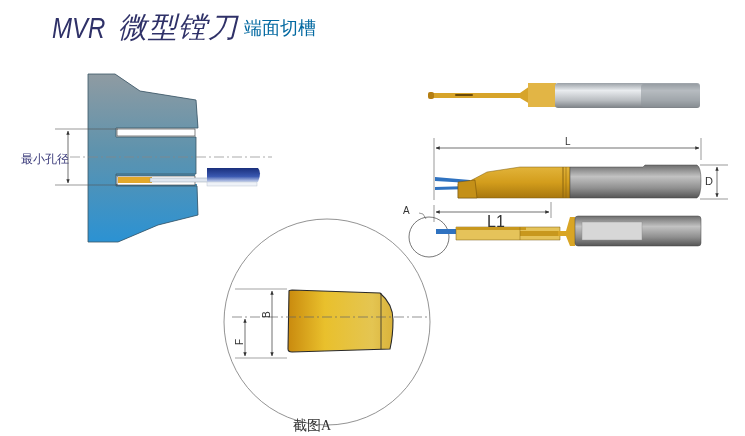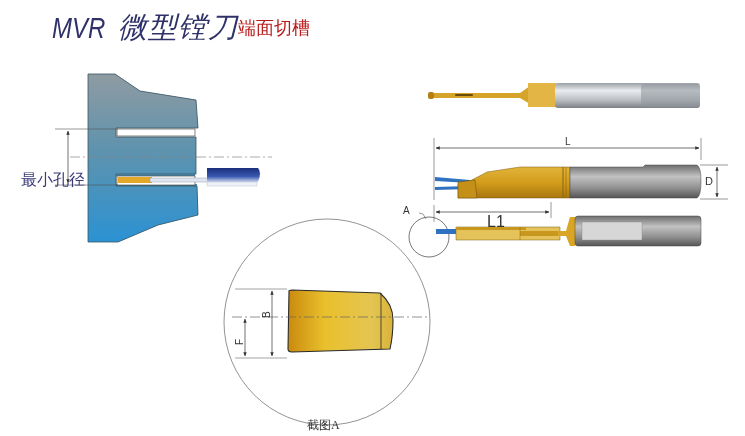--- a/index.html
+++ b/index.html
@@ -1,20 +1,20 @@
 <!DOCTYPE html>
 <html><head>
   <meta charset="utf-8">
   <style>
     html, body { margin: 0; padding: 0; background: #ffffff; }
     body { width: 745px; height: 436px; position: relative; overflow: hidden; font-family: "DejaVu Sans", sans-serif; }
     .title { position: absolute; left: 52px; top: 8px; height: 40px; display: flex; align-items: center; color: #2f3168; }
     .title .model { font-family: "Liberation Sans", sans-serif; font-style: italic; font-size: 30px; transform: scaleX(0.8); transform-origin: left; display: inline-block; width: 56px; letter-spacing: 0px; }
     .title .name { font-size: 29px; font-style: italic; margin-left: 10px; letter-spacing: 1px; }
-    .title .sub { font-size: 18px; margin-left: 0; color: #b91c1c; }
+    .title .sub { font-size: 18px; margin-left: 6px; color: #0369a1; }
     svg.main { position: absolute; left: 0; top: 0; }
     .lbl { position: absolute; font-family: "Liberation Sans", sans-serif; color: #333; }
   </style>
 </head>
 <body>
 
 <div class="title">
   <span class="model">MVR</span>
   <span class="name">微型镗刀</span>
   <span class="sub">端面切槽</span>
@@ -137,20 +137,20 @@
     <path d="M289,291 Q289,290 292,290 L380,293 Q393,304 393,320 Q393,336 390,349 L292,352 Q288,352 288,349 Z" fill="url(#insertGrad)" stroke="#2a2a2a" stroke-width="1.1"></path>
     <line x1="381" y1="293" x2="381" y2="349" stroke="#2a2a2a" stroke-width="0.8"></line>
     <line x1="232" y1="317" x2="430" y2="317" stroke="#666" stroke-width="0.7" stroke-dasharray="10,3,2,3"></line>
     <line x1="235" y1="289" x2="287" y2="289" stroke="#666" stroke-width="0.6"></line>
     <line x1="235" y1="358" x2="287" y2="358" stroke="#666" stroke-width="0.6"></line>
     <line x1="272" y1="291" x2="272" y2="356" stroke="#333" stroke-width="0.7" marker-start="url(#arr)" marker-end="url(#arr)"></line>
     <line x1="245" y1="319" x2="245" y2="356" stroke="#333" stroke-width="0.7" marker-start="url(#arr)" marker-end="url(#arr)"></line>
   </g>
 </svg>
 
-<span class="lbl" style="left:21px;top:151px;font-size:16px;color:#3a3a7a;font-family:'DejaVu Sans',sans-serif;margin-top:19px;">最小孔径</span>
+<span class="lbl" style="left:21px;top:151px;font-size:12px;color:#3a3a7a;font-family:'DejaVu Sans',sans-serif;">最小孔径</span>
 <span class="lbl" style="left:565px;top:136px;font-size:10px;">L</span>
 <span class="lbl" style="left:705px;top:175px;font-size:11px;">D</span>
 <span class="lbl" style="left:487px;top:213px;font-size:16px;">L1</span>
 <span class="lbl" style="left:403px;top:205px;font-size:10px;">A</span>
 <span class="lbl" style="left:261px;top:318px;font-size:10px;transform:rotate(-90deg);transform-origin:left top;display:inline-block;">B</span>
 <span class="lbl" style="left:234px;top:345px;font-size:10px;transform:rotate(-90deg);transform-origin:left top;display:inline-block;">F</span>
-<span class="lbl" style="left:307px;top:417px;font-size:12px;font-family:Liberation Serif, serif;">截图A</span>
+<span class="lbl" style="left:293px;top:417px;font-size:14px;font-family:Liberation Serif, serif;">截图A</span>
 
 </body></html>

